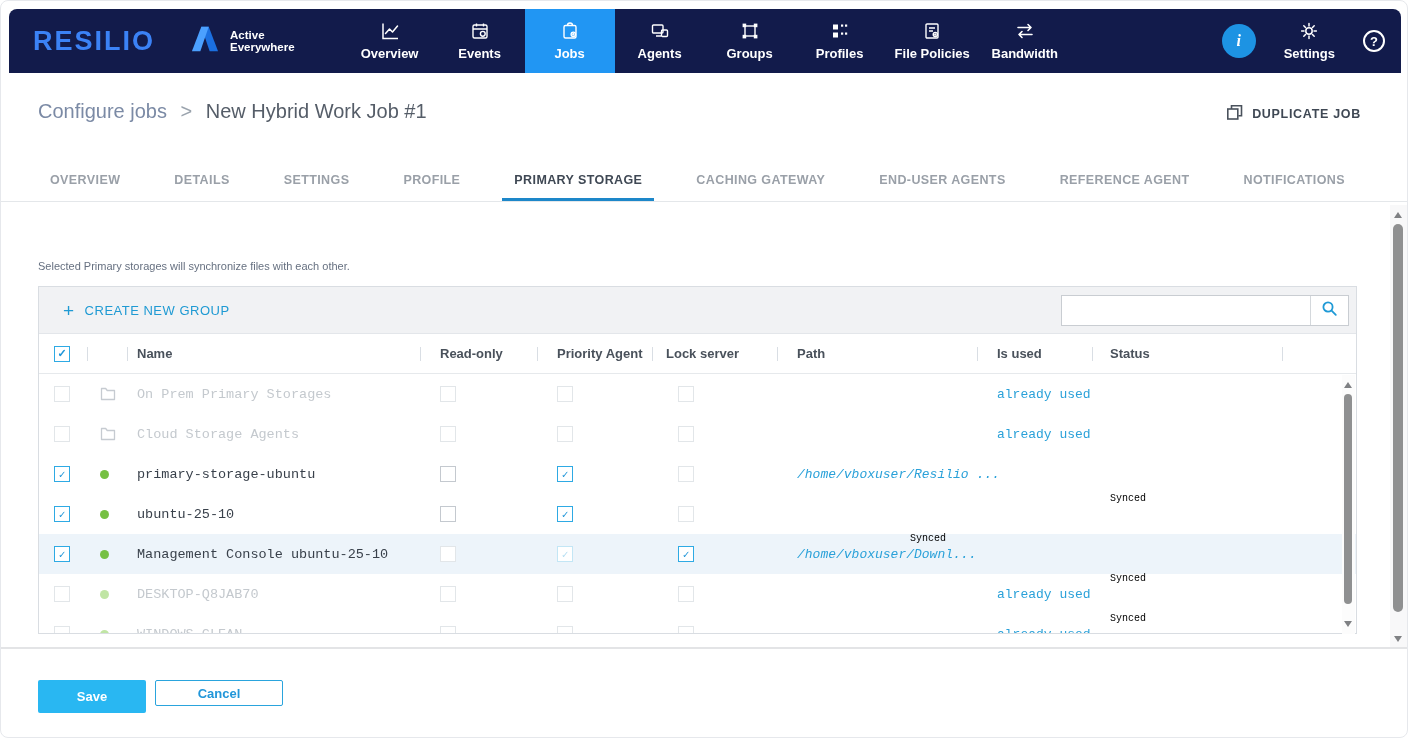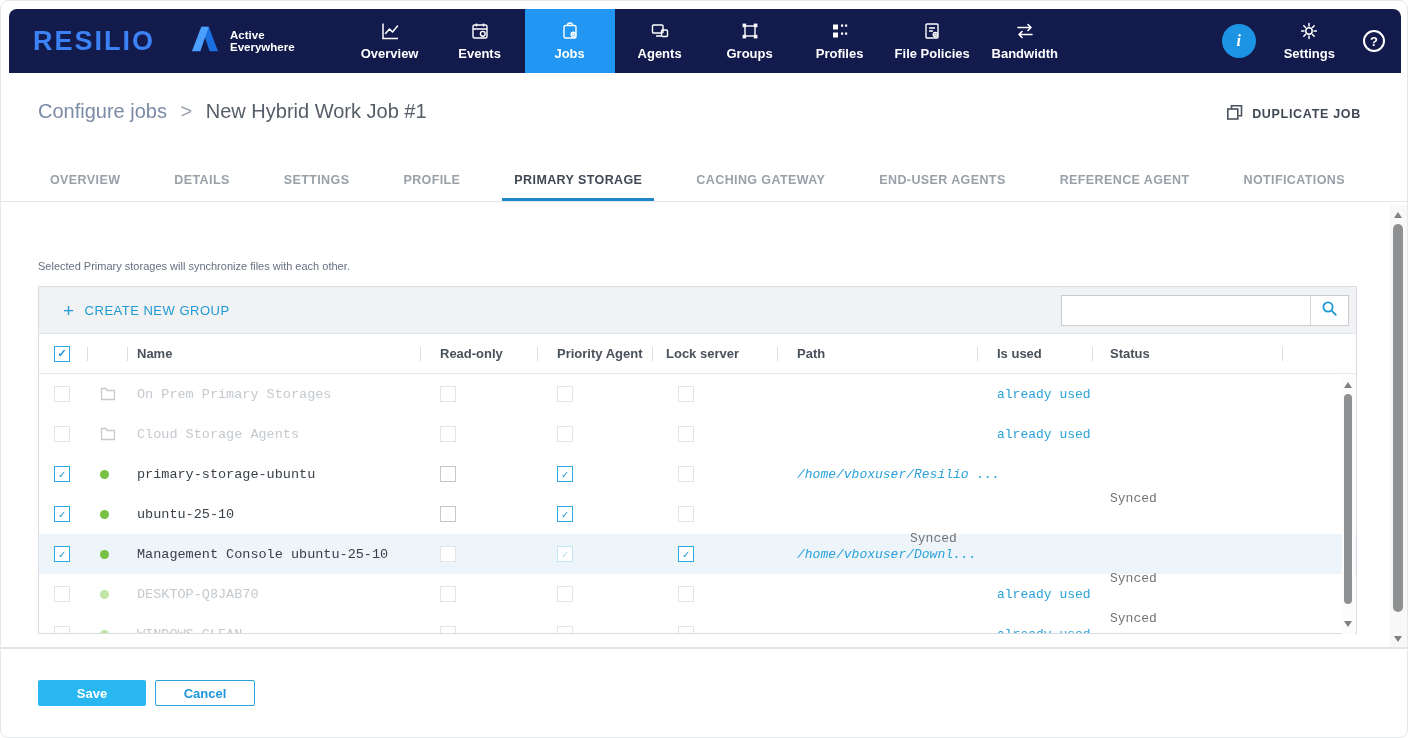--- a/index.html
+++ b/index.html
@@ -94,42 +94,42 @@
   .cb.on-faded { border-color:#c3e6f5; color:#b5def2; }
   .cb.off { border-color:#c4c9cf; color:transparent; }
   .cb.off-light { border-color:#e2e6e9; color:transparent; }
 
   .dot { width:9px; height:9px; border-radius:50%; background:var(--online-green,#76c043); display:inline-block; }
   .dot.faded { background:#c0e5a4; }
   .folder { display:inline-flex; }
 
   .path-link { font-style:italic; color:var(--link-blue,#2aa1d9); font-size:13px; cursor:pointer; white-space:nowrap; }
   .used-link { color:var(--link-blue,#2aa1d9); font-size:13px; cursor:pointer; }
-  .status-text { color:#737373; font-size:13px;margin-top:48px; }
+  .status-text { color:#000000; font-size:10px;margin-top:48px; }
 
   
   .sb-inner { position:absolute; right:1px; top:88px; width:13px; height:259px; background:#fcfcfc; }
   .sb-outer { position:absolute; left:1389px; top:204px; width:17px; height:444px; background:#f8f8f9; }
   .tri-up { width:0; height:0; border-left:4px solid transparent; border-right:4px solid transparent;
             border-bottom:6px solid #7f8184; position:absolute; cursor:pointer; }
   .tri-down { width:0; height:0; border-left:4px solid transparent; border-right:4px solid transparent;
               border-top:6px solid #7f8184; position:absolute; cursor:pointer; }
   .sb-inner .tri-up { top:7px; left:2px; }
   .sb-inner .tri-down { bottom:7px; left:2px; }
   .sb-inner .thumb { position:absolute; left:2px; top:19px; width:8px; height:210px; background:#8f9091; border-radius:4px; cursor:pointer; }
   .sb-outer .tri-up { top:7px; left:4px; }
   .sb-outer .tri-down { bottom:7px; left:4px; }
   .sb-outer .thumb { position:absolute; left:3px; top:19px; width:10px; height:388px; background:#8f9091; border-radius:5px; cursor:pointer; }
 
   
   .bottom-divider { position:absolute; left:0; top:646px; width:100%; height:2px; background:#e3e4e6; }
-  .save-btn { position:absolute; left:37px; top:679px; width:108px; height:26px;
+  .save-btn { position:absolute; left:37px; top:679px; width:108px; height:33px;
               background:var(--save-blue,#29b7f2); color:#fff; border:none; border-radius:2px;
               font-family:"Liberation Sans",sans-serif; font-size:13px; font-weight:700; cursor:pointer; }
-  .cancel-btn { position:absolute; left:154px; top:679px; width:100px; height:26px; background:#fff;
+  .cancel-btn { position:absolute; left:154px; top:679px; width:128px; height:26px; background:#fff;
                 color:#2196d9; border:1px solid #2aa4dd; border-radius:2px;
                 font-family:"Liberation Sans",sans-serif; font-size:13px; font-weight:700; cursor:pointer; }
 </style>
 </head>
 <body>
 
 <div class="frame">
 
   <header class="navbar">
     <div class="brand">RESILIO</div>

